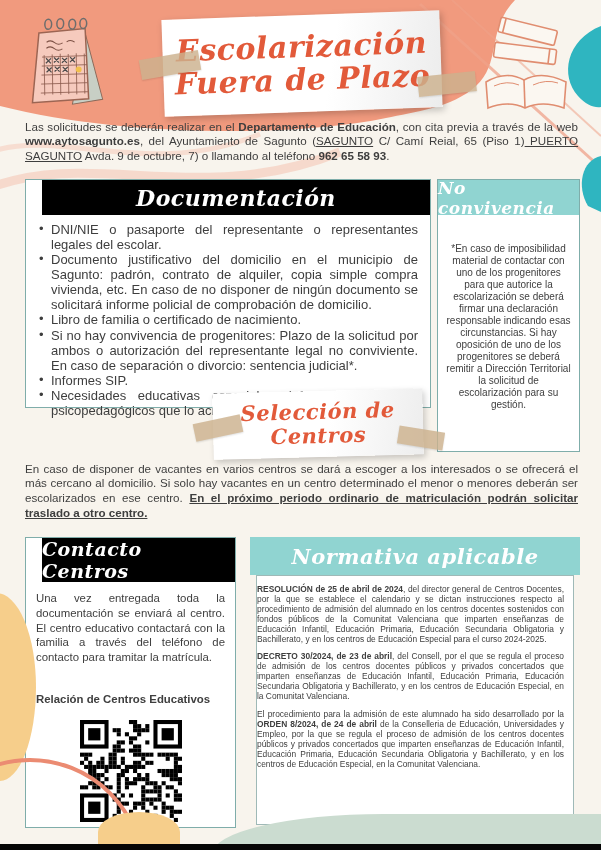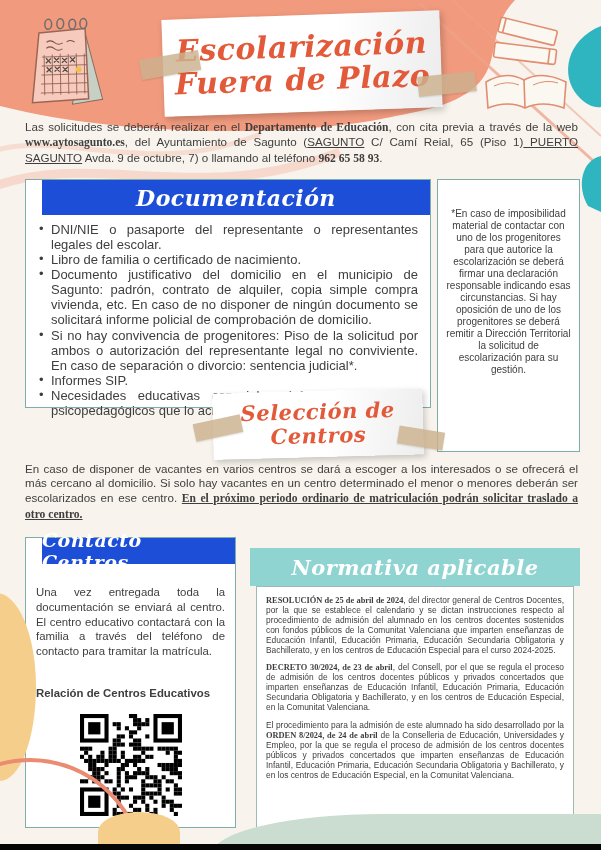--- a/index.html
+++ b/index.html
@@ -1,48 +1,48 @@
 <!DOCTYPE html>
 <html><head>
 <meta charset="utf-8">
 <style>
   html,body{margin:0;padding:0;background:#e8e4dd;}
   #page{position:relative;width:601px;height:850px;margin:0 auto;background:#F8F4ED;overflow:hidden;
         font-family:"Liberation Sans",sans-serif;color:#3E3E3E;}
   
-  .b{font-weight:bold;font-family:Liberation Serif, serif;}
+  .b{font-weight:bold;}
   .u{text-decoration:underline;}
   .just{text-align:justify;}
   .script{font-family:"DejaVu Serif",serif;font-style:italic;font-weight:bold;letter-spacing:.5px;}
   
   #header-svg{position:absolute;left:0;top:0;width:601px;height:230px;pointer-events:none;}
   .title-paper{position:absolute;left:163px;top:15px;width:278px;height:97px;
      background:linear-gradient(100deg,#ffffff 60%,#ececec);box-shadow:2px 3px 7px rgba(0,0,0,.22);
      transform:rotate(-2deg);display:flex;flex-direction:column;align-items:center;justify-content:center;}
   .title-line{color:#E25A3A;font-size:30px;line-height:1.08;}
   .tape{position:absolute;background:#CDB28E;opacity:.82;box-shadow:0 1px 2px rgba(0,0,0,.15);}
   .cal{position:absolute;left:26px;top:10px;width:84px;height:100px;transform:rotate(2deg);}
   .books{position:absolute;left:478px;top:16px;width:100px;height:105px;}
   
   .para{position:absolute;left:25px;width:553px;font-size:11.6px;line-height:1.27;}
   
   .box{position:absolute;background:#fff;border:1.5px solid #7FADAA;box-sizing:border-box;}
   .box-header{display:flex;align-items:center;justify-content:center;color:#fff;}
-  .hdr-orange{background:#1d4ed8;margin-left:16px;}
+  .hdr-orange{background:#000000;margin-left:16px;}
   .hdr-teal{background:#90D4D1;}
   .doc-body{padding:7px 12px 4px 12px;font-size:13px;line-height:1.16;}
   .doc-body ul{margin:0;padding:0;list-style:none;}
   .doc-body li{position:relative;padding-left:13px;text-align:justify;}
   .doc-body li::before{content:"\2022";position:absolute;left:1px;top:-1px;}
   .noconv-body{padding:28px 8px 0 8px;font-size:10px;line-height:1.2;text-align:center;}
-  .contacto-body{padding:21px 10px 0 10px;font-size:11.4px;line-height:1.3;}
+  .contacto-body{padding:9px 10px 0 10px;font-size:11.4px;line-height:1.3;}
   .contacto-link{margin-top:17px;font-weight:bold;font-size:11.4px;}
   .qr{width:102px;height:102px;margin:15px auto 0;}
   .norm-body{margin:0 6px;border:1px solid #9FB9B7;background:#fff;height:250px;box-sizing:border-box;
-             padding:9px 9px 0 9px;font-size:8.4px;line-height:1.18;}
+             padding:9px 9px 0 0;font-size:8.4px;line-height:1.18;}
   .norm-body p{margin:0 0 8px 0;text-align:justify;}
   
   .sel-paper{position:absolute;left:213px;top:391px;width:210px;height:66px;z-index:5;
      background:linear-gradient(100deg,#ffffff 55%,#ededed);box-shadow:2px 3px 6px rgba(0,0,0,.2);
      transform:rotate(-1.5deg);display:flex;flex-direction:column;align-items:center;justify-content:center;}
   .sel-line{color:#E25A3A;font-size:21px;line-height:1.12;}
   
   .blob{position:absolute;pointer-events:none;}
   .blob-yellow-left{left:-30px;top:593px;width:66px;height:188px;background:#F6CE8B;
      border-radius:0 60% 55% 0 / 0 50% 50% 0;}
@@ -114,44 +114,47 @@
 
   <p class="para just" style="top:108px;"><span>Las solicitudes se deberán realizar en el </span><span class="b">Departamento de Educación</span><span>, con cita previa a través de la web </span><span class="b">www.aytosagunto.es</span><span>, del Ayuntamiento de Sagunto (</span><span class="u">SAGUNTO</span><span> C/ Camí Reial, 65 (Piso 1)</span><span class="u"> PUERTO SAGUNTO</span><span> Avda. 9 de octubre, 7) o llamando al teléfono </span><span class="b">962 65 58 93</span><span>.</span></p>
 
   <div class="box" style="left:25px;top:179px;width:406px;height:229px;">
     <div class="box-header hdr-orange" style="height:35px;">
       <span class="script" style="font-size:22px;">Documentación</span>
     </div>
     <div class="doc-body">
       <ul>
           <li>DNI/NIE o pasaporte del representante o representantes legales del escolar.</li>
+          <li>Documento justificativo del domicilio en el municipio de Sagunto: padrón, contrato de alquiler, copia simple compra vivienda, etc. En caso de no disponer de ningún documento se solicitará informe policial de comprobación de domicilio.</li>
           <li>Libro de familia o certificado de nacimiento.</li>
-          <li>Documento justificativo del domicilio en el municipio de Sagunto: padrón, contrato de alquiler, copia simple compra vivienda, etc. En caso de no disponer de ningún documento se solicitará informe policial de comprobación de domicilio.</li>
-          <li>Si no hay convivencia de progenitores: Piso de la solicitud por ambos o autorización del representante legal no conviviente. En caso de separación o divorcio: sentencia judicial*.</li>
+          <li>Si no hay convivencia de progenitores: Plazo de la solicitud por ambos o autorización del representante legal no conviviente. En caso de separación o divorcio: sentencia judicial*.</li>
           <li>Informes SIP.</li>
           <li>Necesidades educativas especiales. Informes médicos o psicopedagógicos que lo acrediten.</li>
         </ul>
     </div>
   </div>
 
   <div class="box" style="left:437px;top:179px;width:143px;height:273px;">
+    <div class="box-header hdr-teal" style="height:35px;">
+      <span class="script" style="font-size:17px;">No convivencia</span>
+    </div>
     <div class="noconv-body">*En caso de imposibilidad material de contactar con uno de los progenitores para que autorice la escolarización se deberá firmar una declaración responsable indicando esas circunstancias. Si hay oposición de uno de los progenitores se deberá remitir a Dirección Territorial la solicitud de escolarización para su gestión.</div>
   </div>
 
   <div class="sel-paper">
     <div class="sel-line script">Selección de</div>
     <div class="sel-line script">Centros</div>
   </div>
   <div class="tape" style="left:194px;top:419px;width:48px;height:18px;transform:rotate(-12deg);z-index:6;"></div>
   <div class="tape" style="left:398px;top:429px;width:46px;height:18px;transform:rotate(9deg);z-index:6;"></div>
 
   <p class="para just" style="top:450px;"><span>En caso de disponer de vacantes en varios centros se dará a escoger a los interesados o se ofrecerá el más cercano al domicilio. Si solo hay vacantes en un centro determinado el menor o menores deberán ser escolarizados en ese centro. </span><span class="b u">En el próximo periodo ordinario de matriculación podrán solicitar traslado a otro centro.</span></p>
 
   <div class="box" style="left:25px;top:537px;width:211px;height:291px;">
-    <div class="box-header hdr-orange" style="height:26px;">
+    <div class="box-header hdr-orange" style="height:44px;">
       <span class="script" style="font-size:19px;">Contacto Centros</span>
     </div>
     <div class="contacto-body just">Una vez entregada toda la documentación se enviará al centro. El centro educativo contactará con la familia a través del teléfono de contacto para tramitar la matrícula.</div>
     <div class="contacto-link" style="padding:0 10px;margin-top:28px;">Relación de Centros Educativos</div>
     <div class="qr"><svg viewBox="0 0 100 100" width="100%" height="100%" xmlns="http://www.w3.org/2000/svg">
           <rect width="100" height="100" fill="#fff"></rect>
           <rect x="48" y="0" width="4" height="4" fill="#000"></rect>
           <rect x="52" y="0" width="4" height="4" fill="#000"></rect>
           <rect x="52" y="4" width="4" height="4" fill="#000"></rect>
           <rect x="56" y="4" width="4" height="4" fill="#000"></rect>
@@ -361,21 +364,21 @@
           <rect x="72" y="0" width="28" height="28" fill="#000"></rect>
           <rect x="76" y="4" width="20" height="20" fill="#fff"></rect>
           <rect x="80" y="8" width="12" height="12" fill="#000"></rect>
           <rect x="0" y="72" width="28" height="28" fill="#000"></rect>
           <rect x="4" y="76" width="20" height="20" fill="#fff"></rect>
           <rect x="8" y="80" width="12" height="12" fill="#000"></rect>
         </svg></div>
   </div>
 
   <div style="position:absolute;left:250px;top:537px;width:330px;height:291px;">
-    <div class="box-header hdr-teal" style="height:38px;margin-top:11px;">
+    <div class="box-header hdr-teal" style="height:38px;">
       <span class="script" style="font-size:21px;">Normativa aplicable</span>
     </div>
     <div class="norm-body">
       <p><span class="b">RESOLUCIÓN de 25 de abril de 2024</span><span>, del director general de Centros Docentes, por la que se establece el calendario y se dictan instrucciones respecto al procedimiento de admisión del alumnado en los centros docentes sostenidos con fondos públicos de la Comunitat Valenciana que imparten enseñanzas de Educación Infantil, Educación Primaria, Educación Secundaria Obligatoria y Bachillerato, y en los centros de Educación Especial para el curso 2024-2025.</span></p>
       <p><span class="b">DECRETO 30/2024, de 23 de abril</span><span>, del Consell, por el que se regula el proceso de admisión de los centros docentes públicos y privados concertados que imparten enseñanzas de Educación Infantil, Educación Primaria, Educación Secundaria Obligatoria y Bachillerato, y en los centros de Educación Especial, en la Comunitat Valenciana.</span></p>
       <p><span>El procedimiento para la admisión de este alumnado ha sido desarrollado por la </span><span class="b">ORDEN 8/2024, de 24 de abril</span><span> de la Conselleria de Educación, Universidades y Empleo, por la que se regula el proceso de admisión de los centros docentes públicos y privados concertados que imparten enseñanzas de Educación Infantil, Educación Primaria, Educación Secundaria Obligatoria y Bachillerato, y en los centros de Educación Especial, en la Comunitat Valenciana.</span></p>
     </div>
   </div>
 
   <div class="blob blob-yellow-left"></div>

